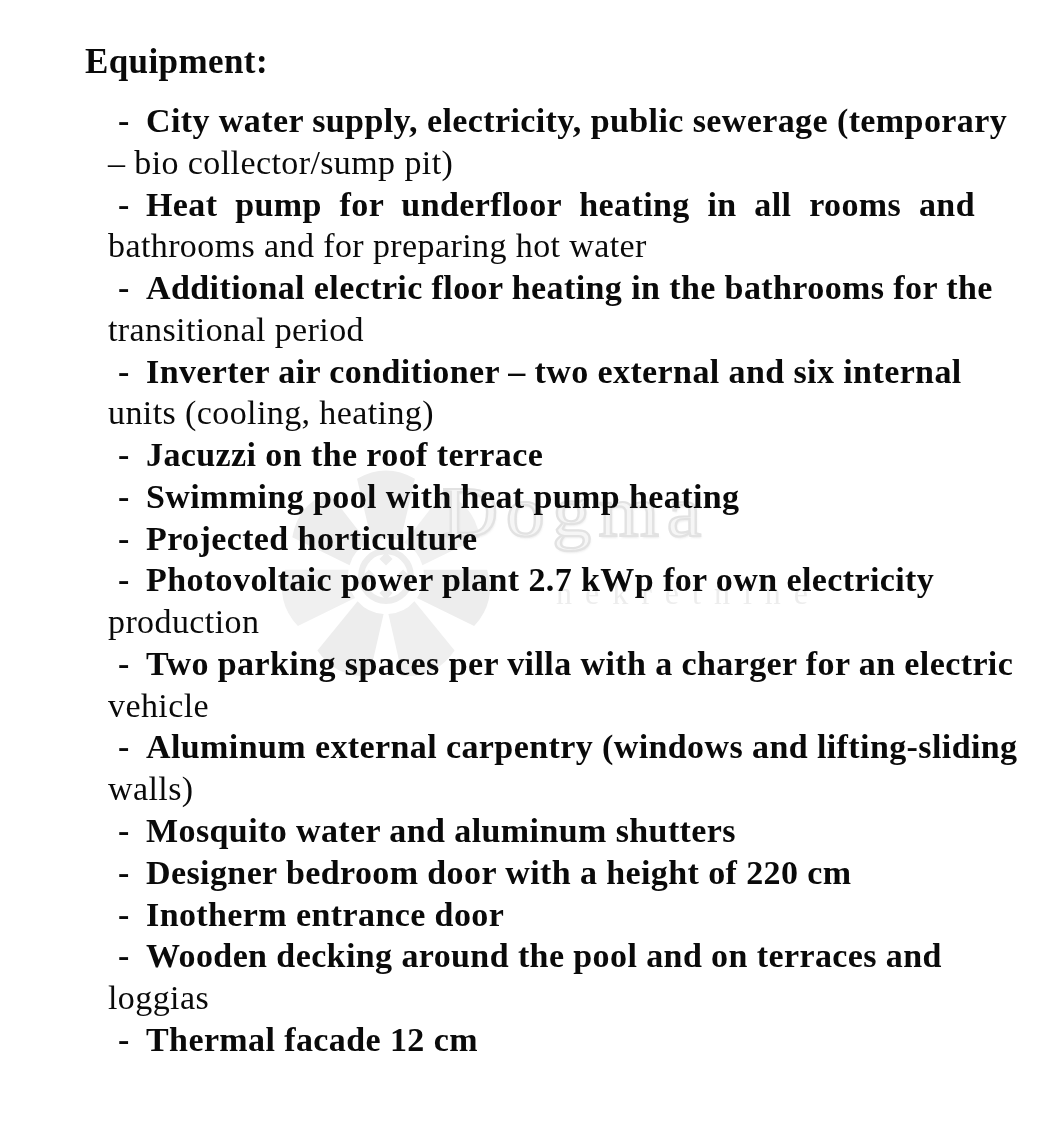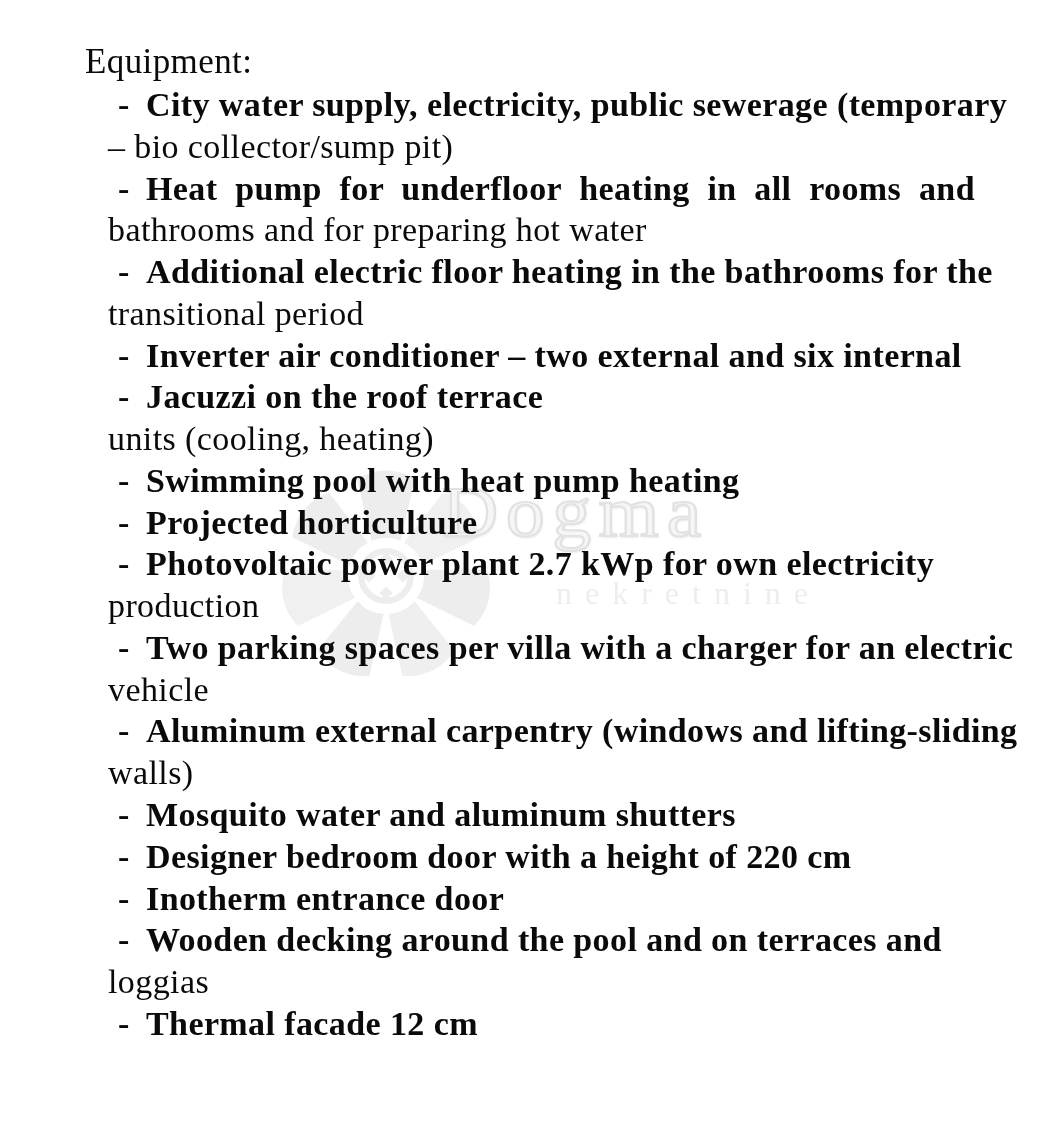--- a/index.html
+++ b/index.html
@@ -62,23 +62,23 @@
   }
   
   .content {
     position: absolute;
     left: 0;
     top: 40px;
     width: 975px;
     z-index: 1;
   }
   .heading {
-    margin: 0 0 0 85px;
+    margin: 0 0 16px 85px;
     font-size: 35px;
-    font-weight: normal;
+    font-weight: bold;
     line-height: 44px;
     letter-spacing: 0.4px;
   }
   .list {
     margin: 0;
   }
   .line {
     margin-left: 108px;
     font-size: 34px;
     line-height: 41.77px;
@@ -129,22 +129,22 @@
   <div class="content">
     <h1 class="heading">Equipment:</h1>
     <div class="list" id="equipment-list">
         <div class="line first"><span class="dash">-</span><span>City water supply, electricity, public sewerage (temporary</span></div>
         <div class="line cont">– bio collector/sump pit)</div>
         <div class="line first just"><span class="dash">-</span><span>Heat pump for underfloor heating in all rooms and</span></div>
         <div class="line cont">bathrooms and for preparing hot water</div>
         <div class="line first"><span class="dash">-</span><span>Additional electric floor heating in the bathrooms for the</span></div>
         <div class="line cont">transitional period</div>
         <div class="line first"><span class="dash">-</span><span>Inverter air conditioner – two external and six internal</span></div>
+        <div class="line cont">units (cooling, heating)</div>
         <div class="line first"><span class="dash">-</span><span>Jacuzzi on the roof terrace</span></div>
-        <div class="line cont">units (cooling, heating)</div>
         <div class="line first"><span class="dash">-</span><span>Swimming pool with heat pump heating</span></div>
         <div class="line first"><span class="dash">-</span><span>Projected horticulture</span></div>
         <div class="line first"><span class="dash">-</span><span>Photovoltaic power plant 2.7 kWp for own electricity</span></div>
         <div class="line cont">production</div>
         <div class="line first"><span class="dash">-</span><span>Two parking spaces per villa with a charger for an electric</span></div>
         <div class="line cont">vehicle</div>
         <div class="line first"><span class="dash">-</span><span>Aluminum external carpentry (windows and lifting-sliding</span></div>
         <div class="line cont">walls)</div>
         <div class="line first"><span class="dash">-</span><span>Mosquito water and aluminum shutters</span></div>
         <div class="line first"><span class="dash">-</span><span>Designer bedroom door with a height of 220 cm</span></div>

